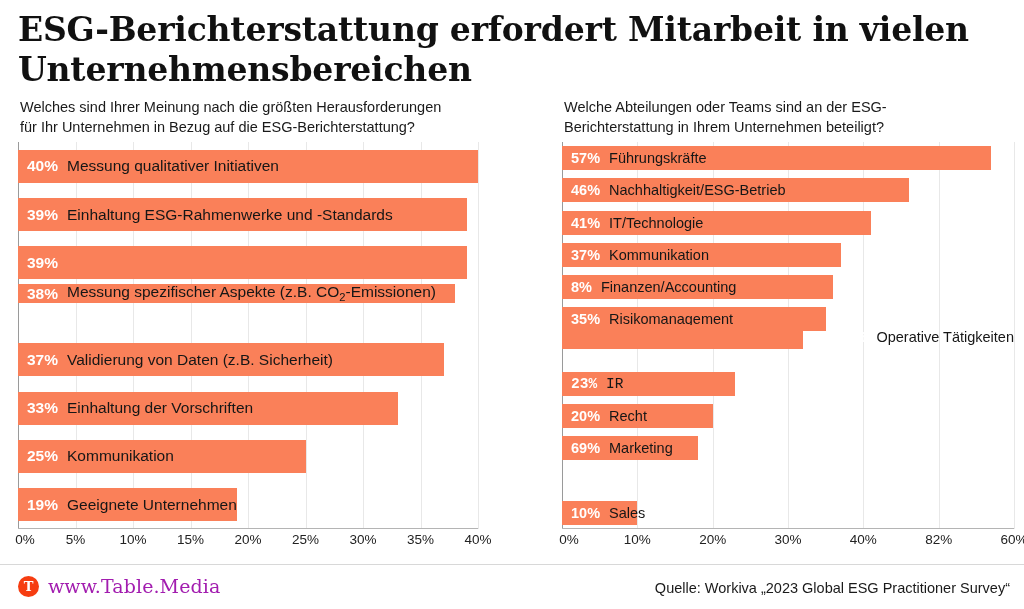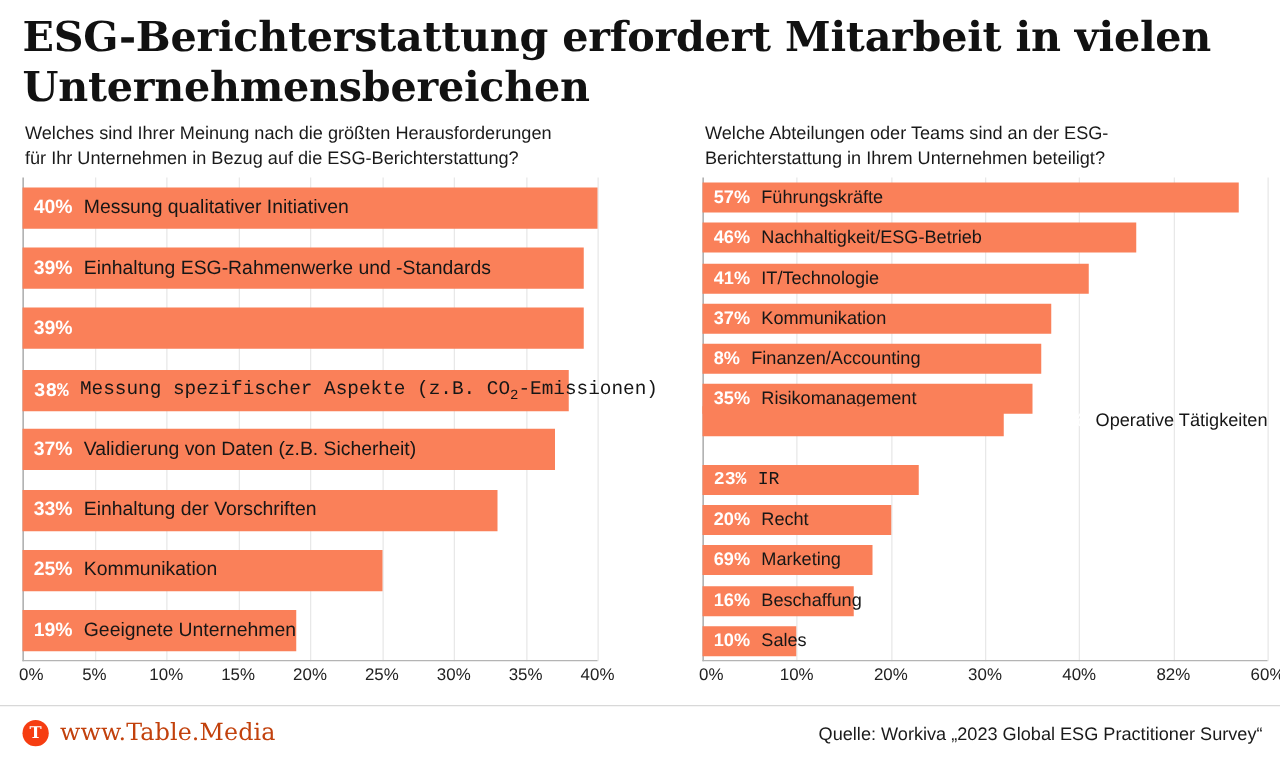--- a/index.html
+++ b/index.html
@@ -173,21 +173,21 @@
     font-weight: bold;
     font-size: 13px;
     line-height: 21px;
     text-align: center;
     flex: none;
   }
   #brand-text {
     margin-left: 9px;
     font-family: "DejaVu Serif", serif;
     font-size: 19px;
-    color: #c2410c;
+    color: #a21caf;
     letter-spacing: 0.1px;
   }
   #source {
     position: absolute;
     right: 14px;
     top: 16px;
     font-size: 14.5px;
     color: #1a1a1a;
     white-space: nowrap;
   }
@@ -228,21 +228,21 @@
             <span class="bar-value">39%</span>
             <span class="bar-label">Einhaltung ESG-Rahmenwerke und -Standards</span>
           </div>
         </div>
         <div class="bar-row" style="top: 104.438px; height: 33px;">
           <div class="bar" style="width: 448.5px; background: rgb(250, 128, 89);"></div>
           <div class="bar-content">
             <span class="bar-value">39%</span>
           </div>
         </div>
-        <div class="bar-row" style="top: 154px; height: 33px; font-family: Liberation Mono, monospace;">
+        <div class="bar-row" style="top: 142px; height: 19px;">
           <div class="bar" style="width: 437px; background: rgb(250, 128, 89);"></div>
           <div class="bar-content">
             <span class="bar-value">38%</span>
             <span class="bar-label">Messung spezifischer Aspekte (z.B. CO<sub>2</sub>-Emissionen)</span>
           </div>
         </div>
         <div class="bar-row" style="top: 201.188px; height: 33px;">
           <div class="bar" style="width: 425.5px; background: rgb(250, 128, 89);"></div>
           <div class="bar-content">
             <span class="bar-value">37%</span>
@@ -365,27 +365,20 @@
             <span class="bar-label">Recht</span>
           </div>
         </div>
         <div class="bar-row" style="top: 294.375px; height: 24px;">
           <div class="bar" style="width: 135.6px; background: rgb(250, 128, 89);"></div>
           <div class="bar-content">
             <span class="bar-value">69%</span>
             <span class="bar-label">Marketing</span>
           </div>
         </div>
-        <div class="bar-row" style="top: 326.625px; height: 24px;">
-          <div class="bar" style="width: 120.533px; background: rgb(250, 128, 89);"></div>
-          <div class="bar-content">
-            <span class="bar-value">16%</span>
-            <span class="bar-label">Beschaffung</span>
-          </div>
-        </div>
         <div class="bar-row" style="top: 358.875px; height: 24px;">
           <div class="bar" style="width: 75.3333px; background: rgb(250, 128, 89);"></div>
           <div class="bar-content">
             <span class="bar-value">10%</span>
             <span class="bar-label">Sales</span>
           </div>
         </div>
       </div>
     <div class="baseline"></div>
   </div>

